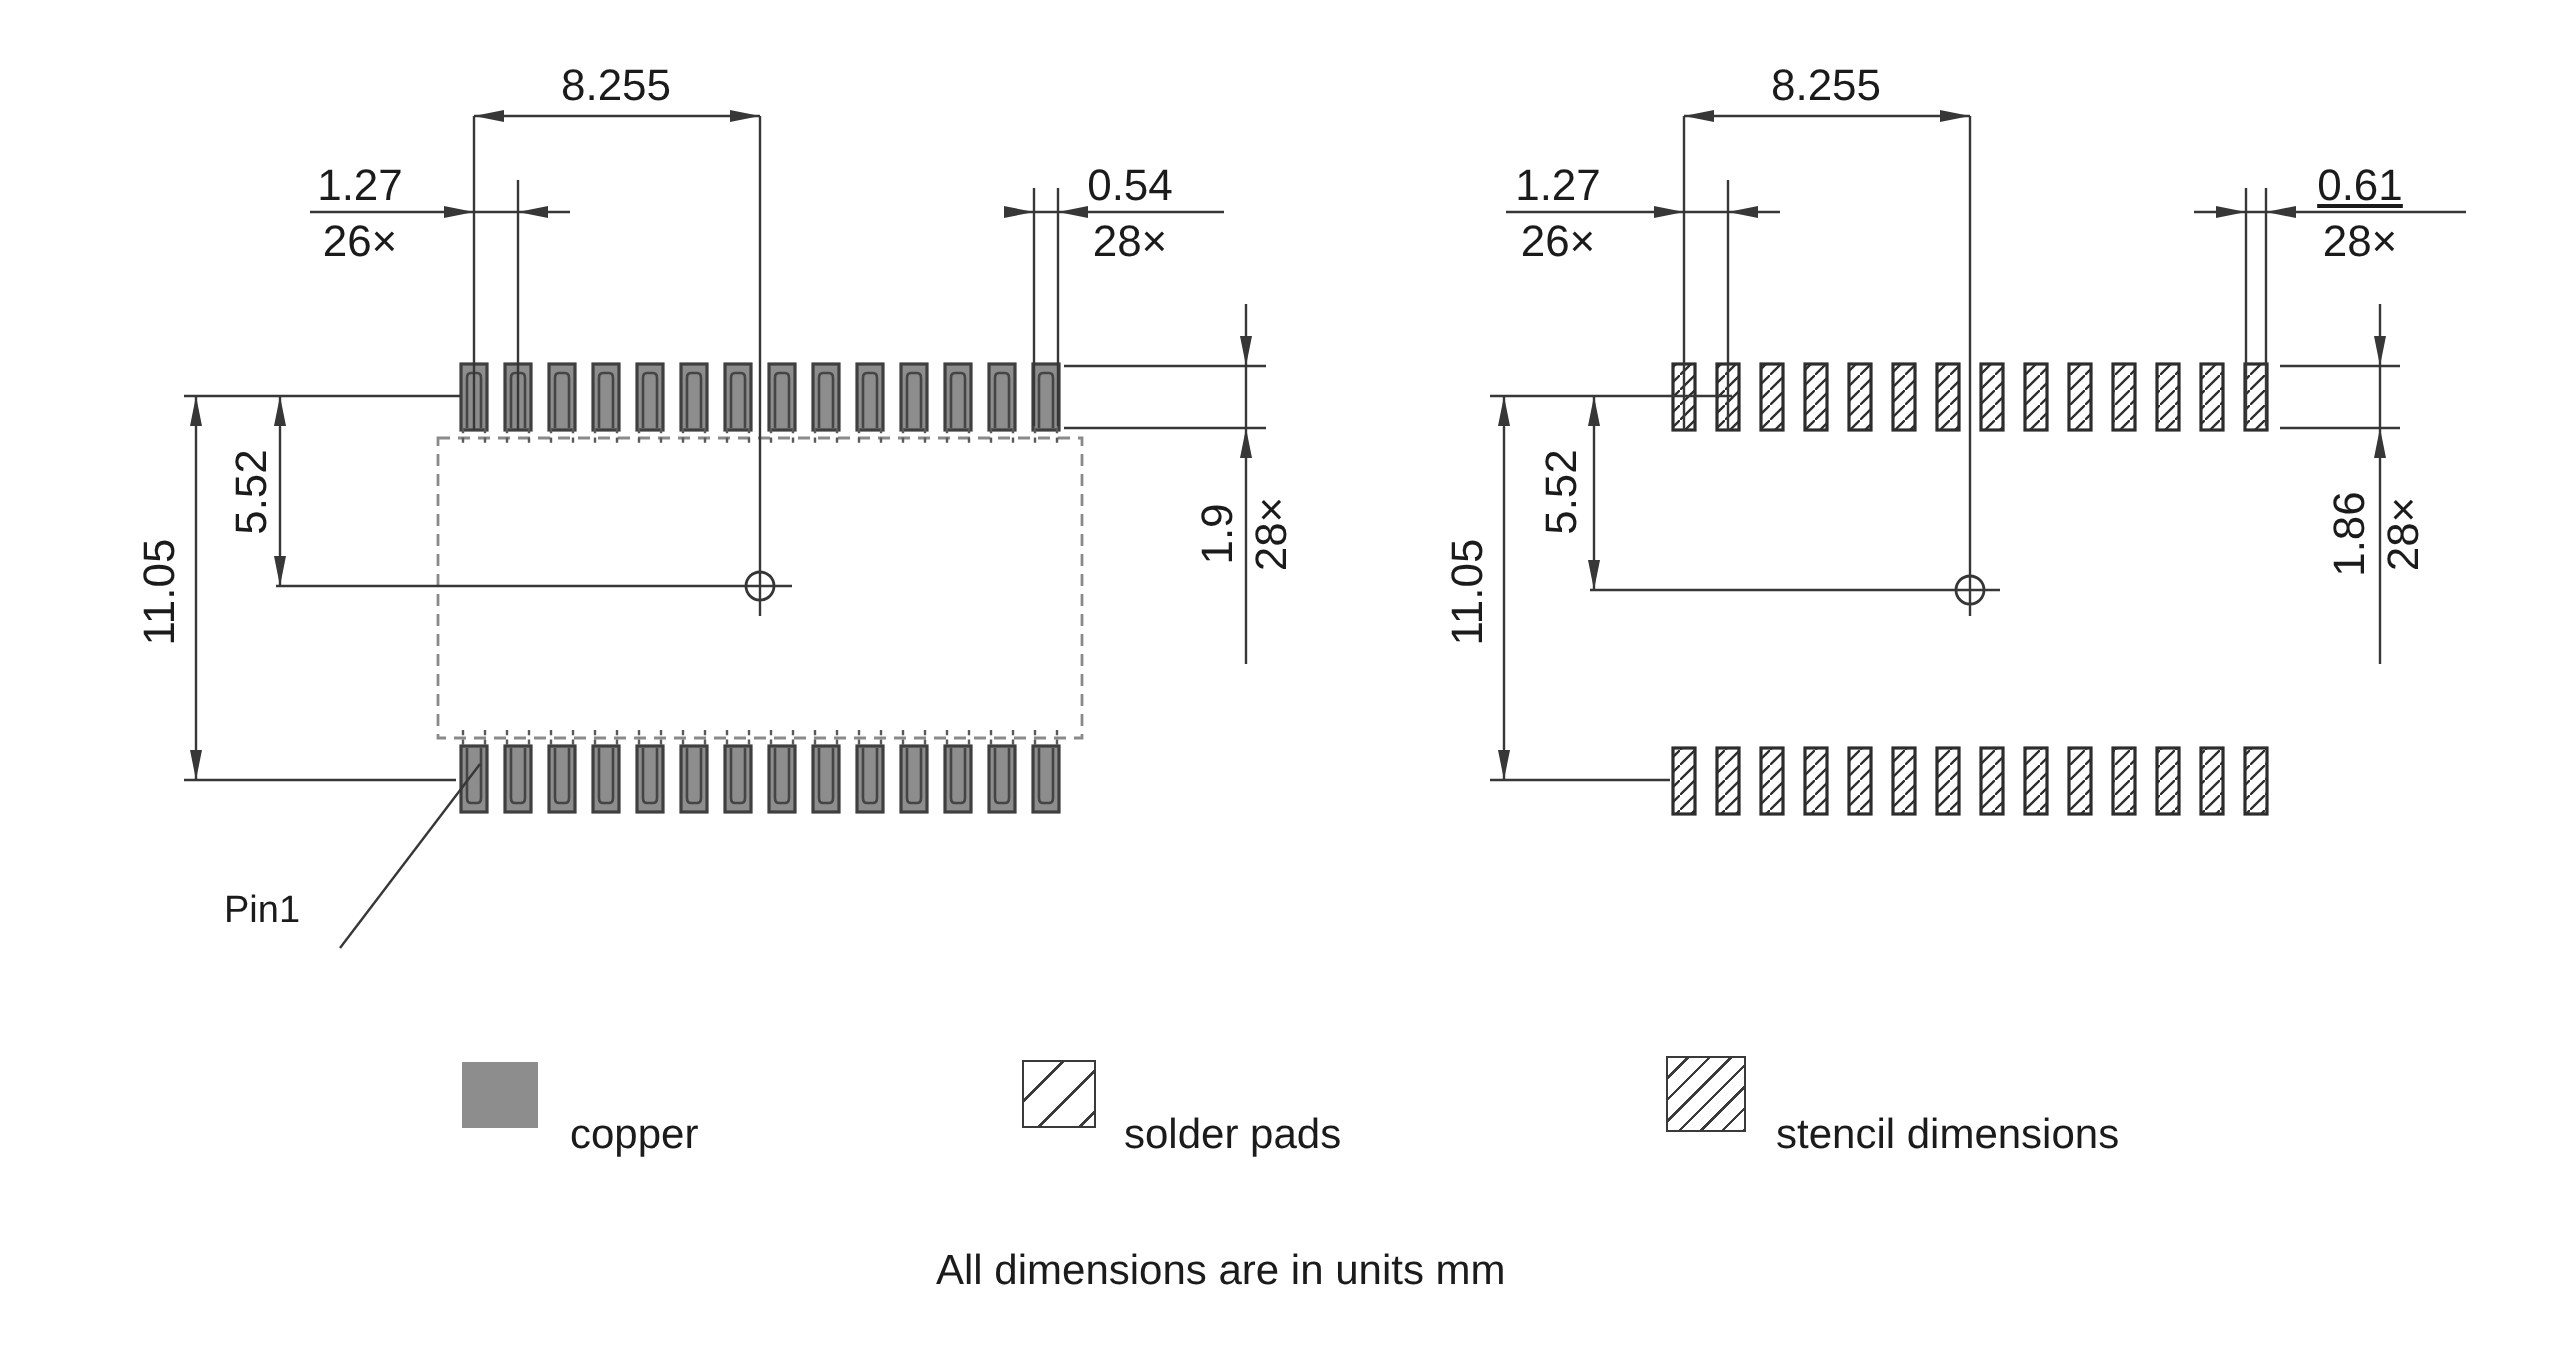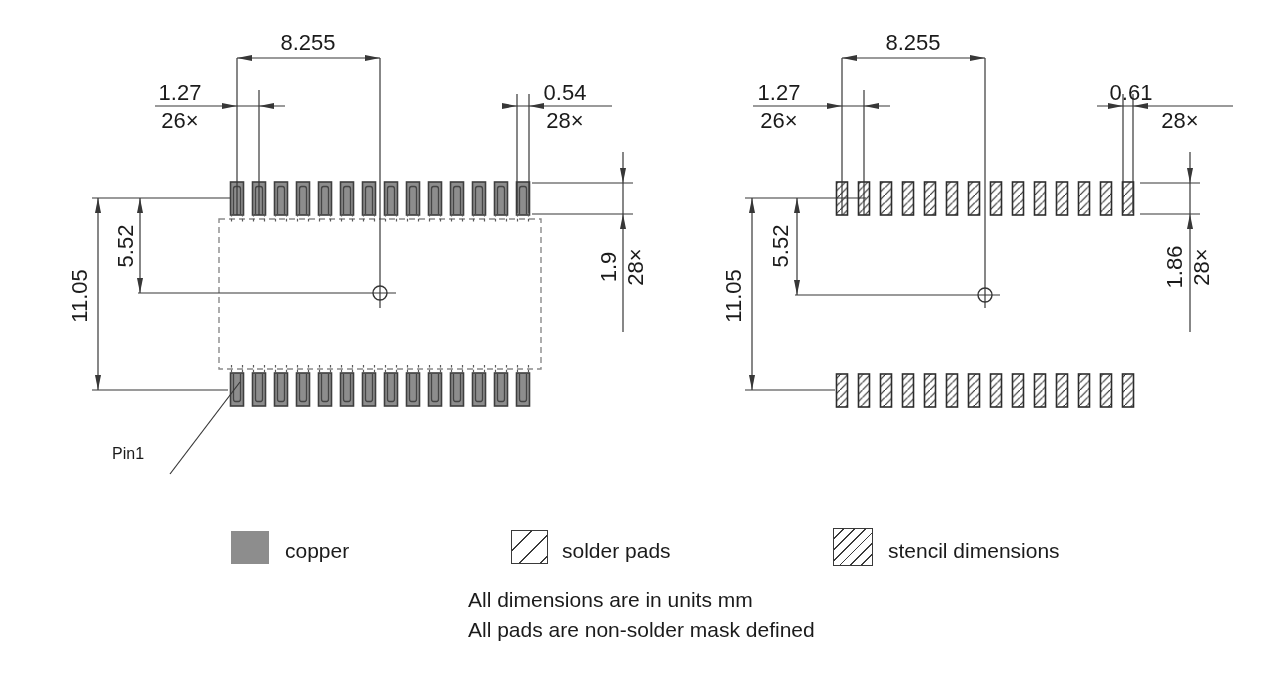--- a/index.html
+++ b/index.html
@@ -3,22 +3,22 @@
 <meta charset="utf-8">
 <style>
   html,body{margin:0;padding:0;background:#fff;}
   .canvas{position:relative;width:1280px;height:682px;background:#ffffff;
           font-family:"Liberation Sans",sans-serif;color:#1b1b1b;overflow:hidden;}
   svg{position:absolute;left:0;top:0;}
   .lbl{position:absolute;font-size:22px;line-height:1;white-space:nowrap;
        transform:translateX(-50%);}
   .lbl.rot{transform:translate(-50%,-50%) rotate(-90deg);}
   .lbl.plain{transform:none;}
-  .legend-label{position:absolute;font-size:21px;line-height:1;white-space:nowrap;}
-  .note{position:absolute;font-size:21px;line-height:1;white-space:nowrap;}
+  .legend-label{position:absolute;font-size:21px;line-height:1;white-space:nowrap;margin-top:17px;}
+  .note{position:absolute;font-size:21px;line-height:1;white-space:nowrap;margin-top:36px;}
   .swatch{position:absolute;box-sizing:border-box;}
   .swatch.copper{background:#8d8d8d;}
   .swatch.mask{border:1.5px solid #3a3a3a;background:
     repeating-linear-gradient(135deg,transparent 0 13px,#3a3a3a 13px 14.4px);}
   .swatch.stencil{border:1.5px solid #3a3a3a;background:
     repeating-linear-gradient(135deg,transparent 0 6.3px,#3a3a3a 6.3px 7.6px);}
 </style>
 </head>
 <body>
 
@@ -316,36 +316,35 @@
 
   <div class="lbl" style="left:308px;top:32px;">8.255</div>
   <div class="lbl" style="left:180px;top:82px;">1.27</div>
   <div class="lbl" style="left:180px;top:110px;">26×</div>
   <div class="lbl" style="left:565px;top:82px;">0.54</div>
   <div class="lbl" style="left:565px;top:110px;">28×</div>
   <div class="lbl rot" style="left:80px;top:296px;">11.05</div>
   <div class="lbl rot" style="left:126px;top:246px;">5.52</div>
   <div class="lbl rot" style="left:609px;top:267px;">1.9</div>
   <div class="lbl rot" style="left:636px;top:267px;">28×</div>
-  <div class="lbl plain" style="left:112px;top:446px;font-size:16px;text-align:right;">Pin1</div>
+  <div class="lbl plain" style="left:112px;top:446px;font-size:19px;text-align:right;">Pin1</div>
 
   <div class="lbl" style="left:913px;top:32px;">8.255</div>
   <div class="lbl" style="left:779px;top:82px;">1.27</div>
   <div class="lbl" style="left:779px;top:110px;">26×</div>
-  <div class="lbl" style="left:1131px;top:82px;">0.61</div>
+  <div class="lbl" style="left:1180px;top:82px;text-decoration:underline;">0.61</div>
   <div class="lbl" style="left:1180px;top:110px;">28×</div>
   <div class="lbl rot" style="left:734px;top:296px;">11.05</div>
   <div class="lbl rot" style="left:781px;top:246px;">5.52</div>
   <div class="lbl rot" style="left:1175px;top:267px;">1.86</div>
   <div class="lbl rot" style="left:1202px;top:267px;">28×</div>
 
   <div class="swatch copper" style="left:231px;top:531px;width:38px;height:33px;"></div>
   <div class="legend-label" style="left:285px;top:540px;">copper</div>
 
   <div class="swatch mask" style="left:511px;top:530px;width:37px;height:34px;"></div>
   <div class="legend-label" style="left:562px;top:540px;">solder pads</div>
 
   <div class="swatch stencil" style="left:833px;top:528px;width:40px;height:38px;"></div>
   <div class="legend-label" style="left:888px;top:540px;">stencil dimensions</div>
 
   <div class="note" style="left:468px;top:589px;">All dimensions are in units mm</div>
-  <div class="note" style="left:468px;top:619px;">All pads are non-solder mask defined</div>
 </div>
 
 </body></html>

